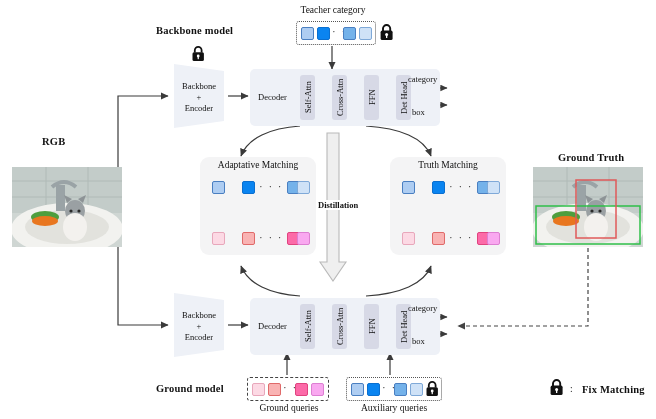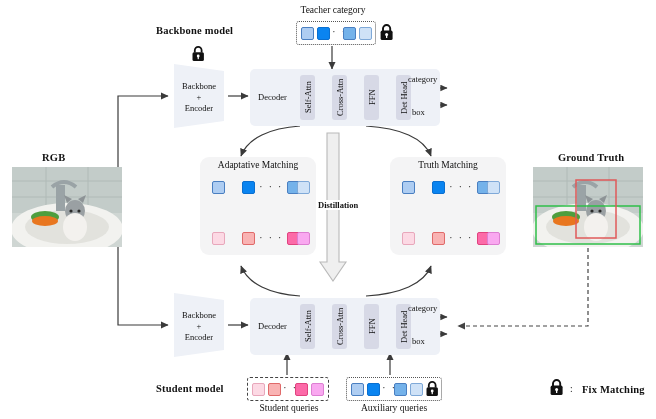--- a/index.html
+++ b/index.html
@@ -124,21 +124,21 @@
   <div class="subblk abs" style="left:114px;top:6px;width:15px;height:45px;">
     <div class="vert abs" style="left:0;top:0;width:15px;height:45px;display:flex;align-items:center;justify-content:center;">FFN</div>
   </div>
   <div class="subblk abs" style="left:146px;top:6px;width:15px;height:45px;">
     <div class="vert abs" style="left:0;top:0;width:15px;height:45px;display:flex;align-items:center;justify-content:center;">Det Head</div>
   </div>
 </div>
 <div class="abs tiny" style="left:408px;top:74px;">category</div>
 <div class="abs tiny" style="left:412px;top:107px;">box</div>
 
-<div class="abs lbl" style="left:42px;top:152px;">RGB</div>
+<div class="abs lbl" style="left:42px;top:136px;">RGB</div>
 <div class="imgframe" style="left:12px;top:167px;width:110px;height:80px;">
   <svg width="110" height="80">
     <rect width="110" height="80" fill="#cfd6d3"></rect>
     <rect x="0" y="0" width="110" height="46" fill="#c3ccc9"></rect>
     <line x1="0" y1="14" x2="110" y2="14" stroke="#b0bab7" stroke-width="1"></line>
     <line x1="0" y1="30" x2="110" y2="30" stroke="#b0bab7" stroke-width="1"></line>
     <line x1="34" y1="0" x2="34" y2="46" stroke="#b0bab7" stroke-width="1"></line>
     <line x1="76" y1="0" x2="76" y2="46" stroke="#b0bab7" stroke-width="1"></line>
     <ellipse cx="55" cy="62" rx="56" ry="26" fill="#f2f2ef"></ellipse>
     <ellipse cx="55" cy="60" rx="42" ry="17" fill="#e2e2dd"></ellipse>
@@ -202,21 +202,21 @@
     <ellipse cx="63" cy="60" rx="12" ry="14" fill="#f3f1ee"></ellipse>
     <path d="M55,36 l-3,-8 l8,4 z" fill="#8d9396"></path>
     <path d="M71,36 l3,-8 l-8,4 z" fill="#8d9396"></path>
     <circle cx="59" cy="44" r="1.6" fill="#2a2a2a"></circle>
     <circle cx="67" cy="44" r="1.6" fill="#2a2a2a"></circle>
     <rect x="3" y="39" width="104" height="38" fill="none" stroke="#2fbf4a" stroke-width="1.5"></rect>
     <rect x="43" y="13" width="40" height="58" fill="none" stroke="#e05a5a" stroke-width="1.5"></rect>
   </svg>
 </div>
 
-<div class="abs lbl" style="left:156px;top:383px;">Student model</div>
+<div class="abs lbl" style="left:156px;top:383px;">Ground model</div>
 
 <div class="abs" style="left:168px;top:293px;width:62px;height:64px;">
   <svg width="62" height="64">
     <polygon points="6,0 56,7 56,57 6,64" fill="#eef1f7"></polygon>
   </svg>
   <div class="abs ctr tiny" style="left:0;top:17px;width:62px;line-height:11px;">
     <div>Backbone</div>
     <div>+</div>
     <div>Encoder</div>
   </div>
@@ -240,21 +240,21 @@
 <div class="abs tiny" style="left:408px;top:303px;">category</div>
 <div class="abs tiny" style="left:412px;top:336px;">box</div>
 
 <div class="dashbox" style="left:247px;top:377px;width:82px;height:24px;">
   <div class="q" style="left:4px;top:5px;background:#fcd9e4;border:1.2px solid #e8a7bb;"></div>
   <div class="q" style="left:20px;top:5px;background:#f9b3b3;border:1.2px solid #e06a6a;"></div>
   <div class="ell" style="left:35px;top:3px;">· · ·</div>
   <div class="q" style="left:47px;top:5px;background:#fc6aa8;border:1.2px solid #e0437f;"></div>
   <div class="q" style="left:63px;top:5px;background:#f9a8f0;border:1.2px solid #dd7fd2;"></div>
 </div>
-<div class="abs cap ctr" style="left:243px;top:403px;width:92px;">Student queries</div>
+<div class="abs cap ctr" style="left:243px;top:403px;width:92px;">Ground queries</div>
 
 <div class="dotbox" style="left:346px;top:377px;width:96px;height:24px;">
   <div class="q" style="left:4px;top:5px;background:#aecdf2;border:1.2px solid #4a7fc1;"></div>
   <div class="q" style="left:20px;top:5px;background:#0a84f0;border:1.2px solid #0a6fd0;"></div>
   <div class="ell" style="left:35px;top:3px;">· · ·</div>
   <div class="q" style="left:47px;top:5px;background:#74b2ea;border:1.2px solid #4a7fc1;"></div>
   <div class="q" style="left:63px;top:5px;background:#cfe2f7;border:1.2px solid #7fa9d8;"></div>
   <svg width="15" height="17" style="position:absolute;left:78px;top:3px;">
     <path d="M3.8,6.6 L3.8,4.3 A3.4,3.4 0 0 1 10.6,4.3 L10.6,6.6" stroke="#111" stroke-width="1.8" fill="none"></path>
     <rect x="1.5" y="6.2" width="11.4" height="8.9" rx="1.5" fill="#111"></rect>

